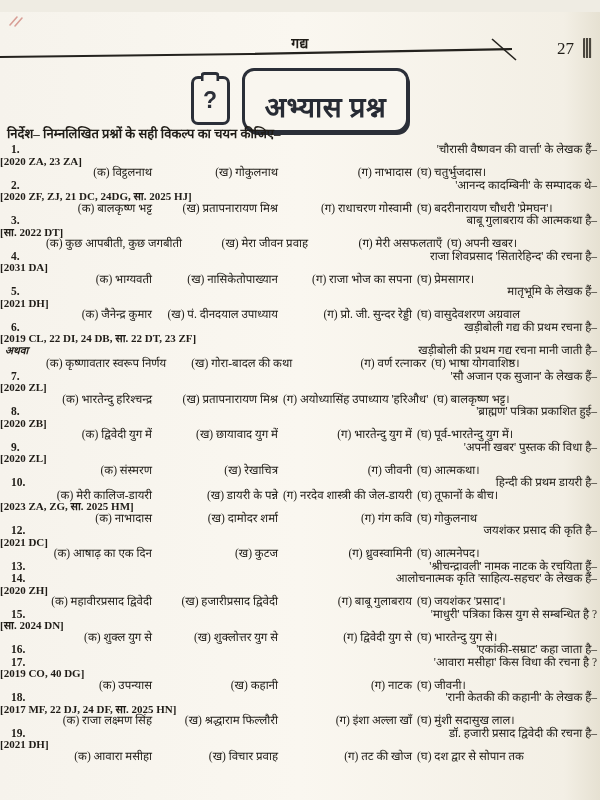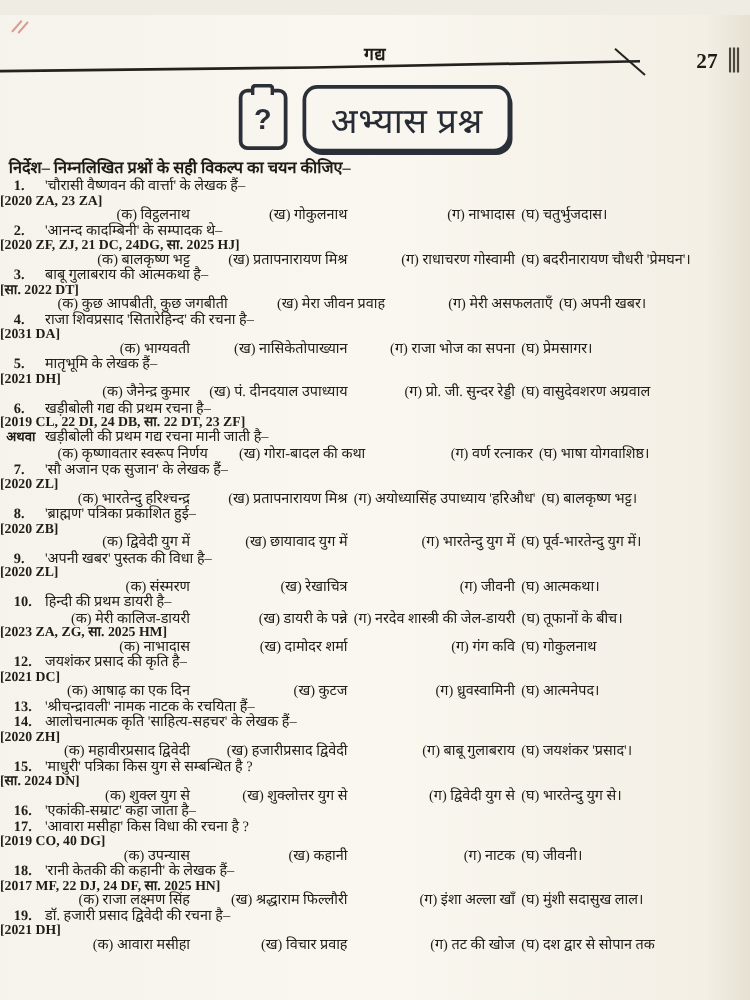--- a/index.html
+++ b/index.html
@@ -12,41 +12,41 @@
   .page{
     position:relative;width:600px;height:800px;
     background:linear-gradient(90deg,#f6f3ec 0%,#faf7f0 50%,#f3efe5 94%,#e6e1d2 100%);
     margin-top:12px;
   }
   
   .pen-mark{position:absolute;top:2px;left:8px;width:26px;height:14px;opacity:.55;}
   
   .head-label{position:absolute;top:21px;left:0;right:0;text-align:center;font-weight:bold;font-size:14px;letter-spacing:.5px;}
   .rule-svg{position:absolute;top:0;left:0;}
-  .pageno{position:absolute;top:27px;right:26px;font-weight:bold;font-size:17px;}
+  .pageno{position:absolute;top:27px;right:26px;font-weight:normal;font-size:17px;}
   .book-edge{position:absolute;top:26px;right:8px;width:9px;height:20px;border-radius:1px;
     background:repeating-linear-gradient(90deg,#4a463e 0 1.6px,#d8d2c2 1.6px 3.2px);}
   
   .titlewrap{position:absolute;top:56px;left:0;right:0;display:flex;justify-content:center;align-items:center;gap:12px;}
   .clip-icon{width:33px;height:43px;border:3px solid #2b2f38;border-radius:7px;background:#f8f5ee;
     position:relative;display:flex;align-items:center;justify-content:center;}
   .clip-top{position:absolute;top:-7px;left:50%;transform:translateX(-50%);width:13px;height:6px;
     border:3px solid #2b2f38;border-bottom:none;border-radius:4px 4px 0 0;background:#f8f5ee;}
   .qmark{font-size:23px;font-weight:bold;color:#2b2f38;font-family:"Liberation Sans",sans-serif;line-height:1;}
-  .title-box{border:3px solid #2b2f38;border-radius:12px 12px 14px 14px;padding:5px 20px 5px;
-    font-size:28px;font-weight:normal;color:#272b34;letter-spacing:.5px;background:#f9f6ef;
+  .title-box{border:3px solid #2b2f38;border-radius:12px 12px 14px 14px;padding:16px 20px 5px;
+    font-size:28px;font-weight:bold;color:#272b34;letter-spacing:.5px;background:#f9f6ef;
     box-shadow:2px 3px 0 -1px #2b2f38;}
   
   .instruction{position:absolute;top:112px;left:7px;font-weight:bold;font-size:13px;}
   
   #qlist{position:absolute;top:131px;left:0;right:3px;}
   .qline{display:flex;align-items:baseline;font-size:11.5px;line-height:12.5px;}
   .qnum{flex:0 0 36px;padding-left:11px;font-weight:bold;box-sizing:border-box;}
-  .qnum.alt{font-size:10.5px;padding-left:5px;}
-  .qtext{flex:1;}
+  .qnum.alt{font-style:italic;font-size:10.5px;padding-left:5px;}
+  .qtext{flex:1;text-align:right;}
   .tagline{padding-right:9px;font-weight:bold;font-size:11px;line-height:10.5px;}
   .opts{display:flex;padding-left:46px;font-size:11.5px;line-height:12.5px;text-align:right;}
   .opt{white-space:nowrap;flex:0 0 auto;padding-right:5px;box-sizing:border-box;}
   .o1{min-width:111px}.o2{min-width:126px}.o3{min-width:134px}
 </style>
 </head>
 <body>
 
 <div class="page">
 

